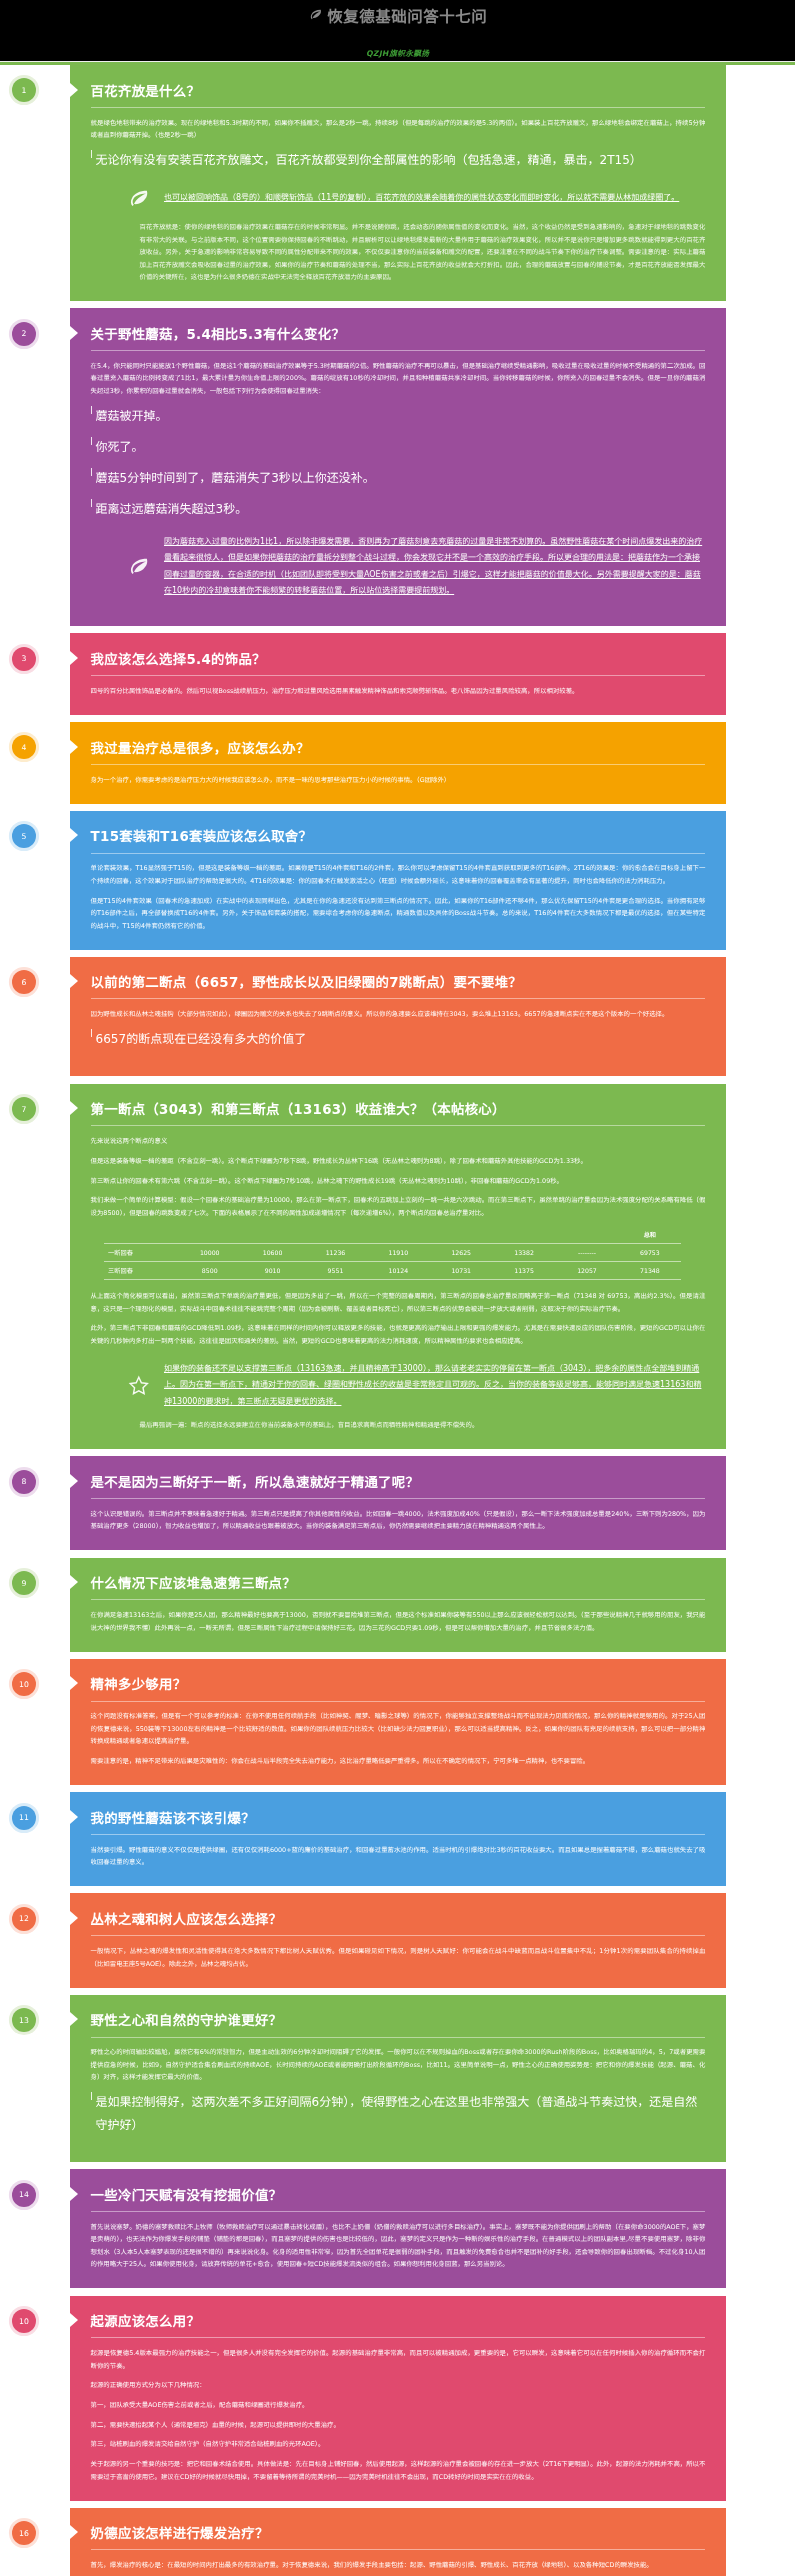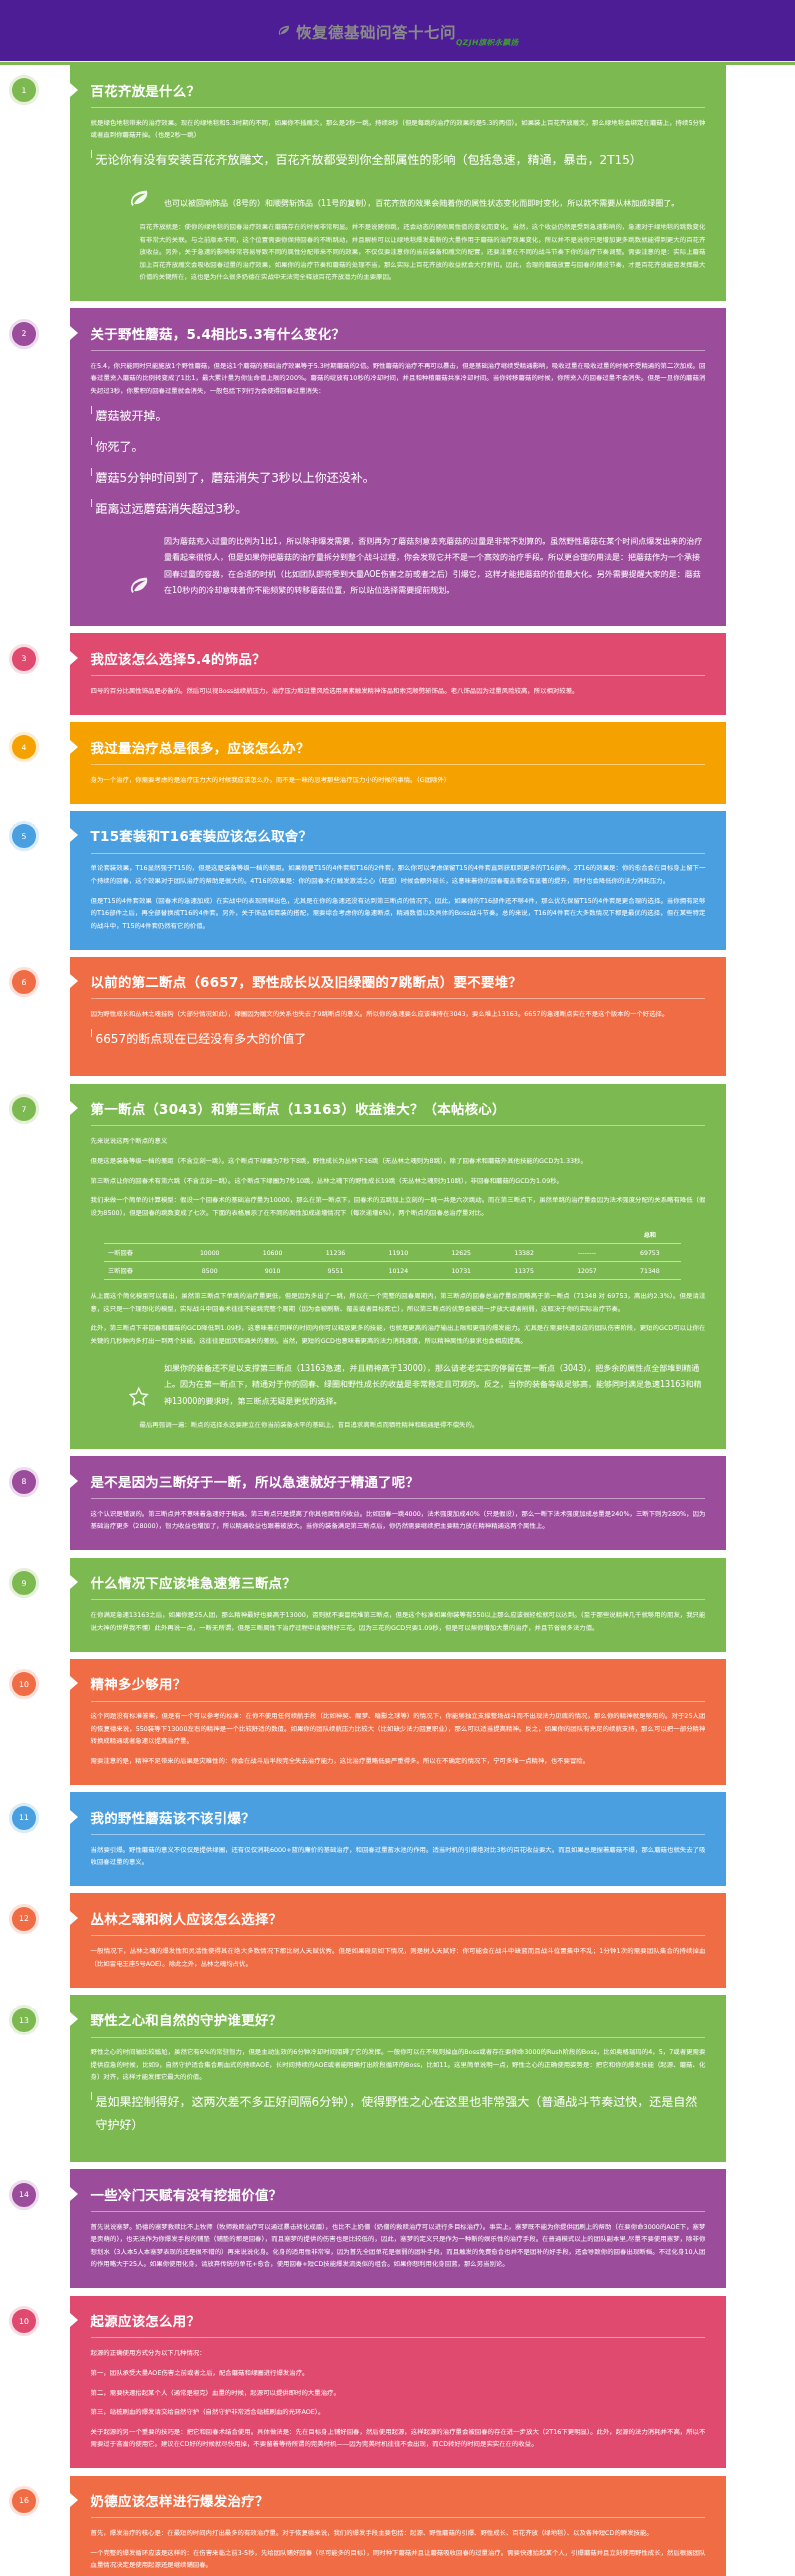--- a/index.html
+++ b/index.html
@@ -9,23 +9,23 @@
     width:796px;
     background:#ffffff;
     font-family:"DejaVu Sans","Liberation Sans",sans-serif;
     color:#ffffff;
     -webkit-font-smoothing:antialiased;
   }
 
   
   .page-header{
     height:62px;
-    background:#4c1d95;
+    background:#000000;
     display:flex;
-    flex-direction:row;
+    flex-direction:column;
     align-items:center;
     justify-content:center;
     border-bottom:0.5px solid #eeeeee;
     position:relative;
   }
   .header-title{
     display:flex;
     align-items:center;
     gap:5.2px;
     color:#8a8a8a;
@@ -117,22 +117,23 @@
     position:absolute;
     left:0; top:1.5px;
     width:1.5px; height:7.7px;
     background:rgba(255,255,255,.85);
   }
 
   
   .callout{
     display:flex;
     gap:13.4px;
-    align-items:flex-end;
+    align-items:center;
     margin:13.4px 0 9.3px 36px;
+    text-decoration:underline;
   }
   .callout .ico{
     flex:0 0 24px;
     width:24px;height:27px;
     display:flex;align-items:center;justify-content:center;
     color:rgba(255,255,255,.92);
   }
   .callout .ctext{
     font-size:8px;
     line-height:2.05;
@@ -364,20 +365,21 @@
     <section class="section c-purple">
       <div class="badge b-purple">14</div>
       <h2 class="q-title">一些冷门天赋有没有挖掘价值？</h2>
       <div class="divider"></div>
       <p class="para">首先说说塞梦。奶德的塞梦救赎比不上牧师（牧师救赎治疗可以通过暴击转化成盾），也比不上奶僧（奶僧的救赎治疗可以进行多目标治疗）。事实上，塞梦既不能为你提供团刷上的帮助（在要你命3000的AOE下，塞梦是卖萌的），也无法作为你爆发手段的铺垫（铺垫的都是回春），而且塞梦的提供的伤害也是比较低的，因此，塞梦的定义只是作为一种新的娱乐性的治疗手段。在普通模式以上的团队副本里,尽量不要使用塞梦，除非你想划水（3人本5人本塞梦表现的还是很不错的）再来说说化身。化身的适用性非常窄，因为首先全团单花是很弱的团补手段，而且触发的免费愈合也并不是团补的好手段，还会导致你的回春出现断档。不过化身10人团的作用略大于25人。如果你使用化身，请放弃传统的单花+愈合，使用回春+短CD技能爆发流类似的组合。如果你想利用化身回蓝，那么另当别论。</p>
     </section>
     <section class="section c-pink">
       <div class="badge b-pink">10</div>
       <h2 class="q-title">起源应该怎么用？</h2>
       <div class="divider"></div>
+      <p class="para">起源是恢复德5.4版本最强力的治疗技能之一，但是很多人并没有完全发挥它的价值。起源的基础治疗量非常高，而且可以被精通加成，更重要的是，它可以瞬发，这意味着它可以在任何时候插入你的治疗循环而不会打断你的节奏。</p>
       <p class="para">起源的正确使用方式分为以下几种情况：</p>
       <p class="para">第一，团队承受大量AOE伤害之前或者之后，配合蘑菇和绿圈进行爆发治疗。</p>
       <p class="para">第二，需要快速抬起某个人（通常是坦克）血量的时候，起源可以提供即时的大量治疗。</p>
       <p class="para">第三，站桩刷血的爆发请交给自然守护（自然守护非常适合站桩刷血的光环AOE）。</p>
       <p class="para">关于起源的另一个重要的技巧是：把它和回春术结合使用。具体做法是：先在目标身上铺好回春，然后使用起源，这样起源的治疗量会被回春的存在进一步放大（2T16下更明显）。此外，起源的法力消耗并不高，所以不需要过于吝啬的使用它。建议在CD好的时候就尽快用掉，不要留着等待所谓的完美时机——因为完美时机往往不会出现，而CD转好的时间是实实在在的收益。</p>
     </section>
     <section class="section c-red">
       <div class="badge b-red">16</div>
       <h2 class="q-title">奶德应该怎样进行爆发治疗？</h2>
       <div class="divider"></div>

